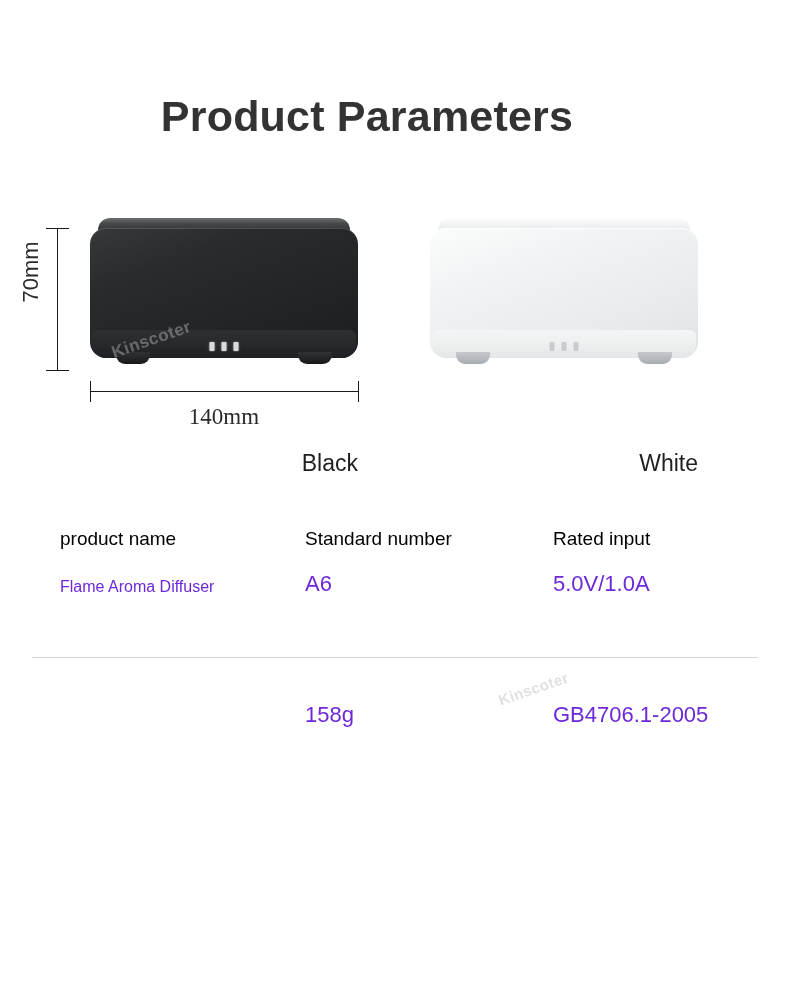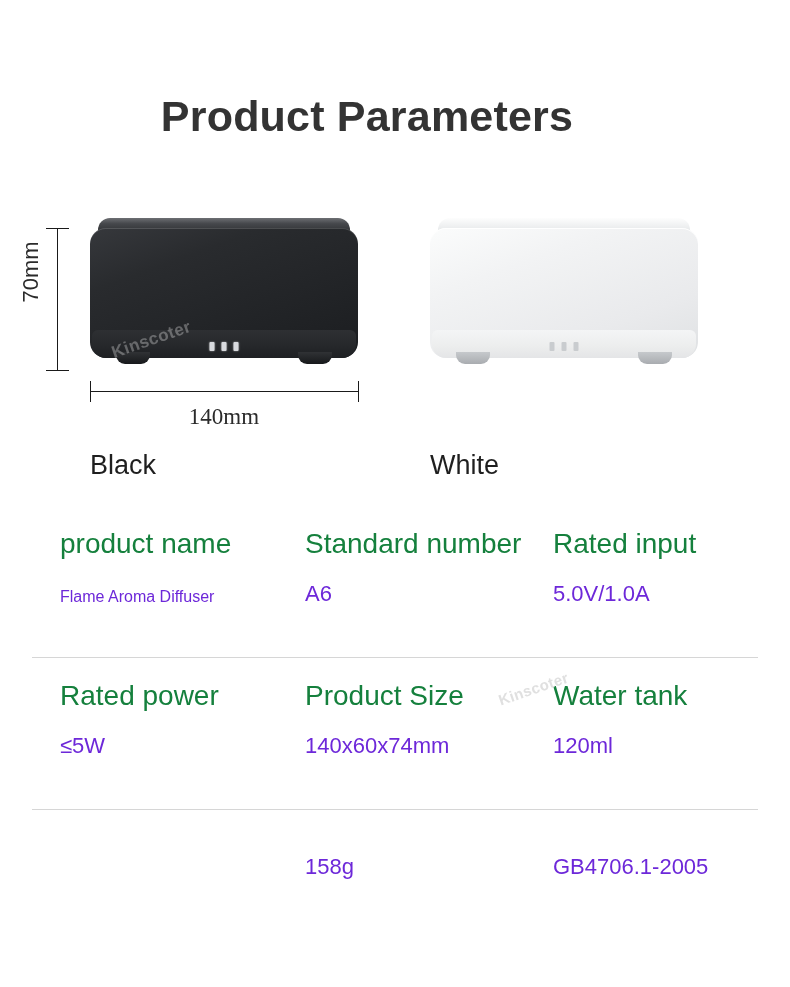--- a/index.html
+++ b/index.html
@@ -188,22 +188,22 @@
     font-size: 23px;
     color: #2b2b2b;
     font-family: Liberation Serif, serif;
   }
 
   
   .color-name {
     position: absolute;
     top: 450px;
     width: 268px;
-    text-align: left;
-    font-size: 27px;
+    text-align: right;
+    font-size: 23px;
     color: #1f1f1f;
   }
   .color-name.black-name { left: 90px; }
   .color-name.white-name { left: 430px; }
 
   
   .spec-table {
     position: absolute;
     left: 0;
     top: 505px;
@@ -222,22 +222,22 @@
     background: #d6d6d6;
   }
   .spec-cell {
     position: absolute;
     top: 24px;
   }
   .spec-cell.c0 { left: 60px; }
   .spec-cell.c1 { left: 305px; }
   .spec-cell.c2 { left: 553px; }
   .spec-label {
-    font-size: 28px;
-    color: #15803d;
+    font-size: 19px;
+    color: #000000;
     white-space: nowrap;
     line-height: 1.1;
   }
   .spec-value {
     margin-top: 22px;
     font-size: 22px;
     font-weight: normal;
     color: #6d28d9;
     white-space: nowrap;
     line-height: 1.1;
@@ -319,35 +319,20 @@
     <div class="spec-cell c1">
       <div class="spec-label">Standard number</div>
       <div class="spec-value">A6</div>
     </div>
     <div class="spec-cell c2">
       <div class="spec-label">Rated input</div>
       <div class="spec-value">5.0V/1.0A</div>
     </div>
   </div>
 
-  <div class="spec-row">
-    <div class="divider"></div>
-    <div class="spec-cell c0">
-      <div class="spec-label">Rated power</div>
-      <div class="spec-value">≤5W</div>
-    </div>
-    <div class="spec-cell c1">
-      <div class="spec-label">Product Size</div>
-      <div class="spec-value">140x60x74mm</div>
-    </div>
-    <div class="spec-cell c2">
-      <div class="spec-label">Water tank</div>
-      <div class="spec-value">120ml</div>
-    </div>
-  </div>
 
   <div class="spec-row">
     <div class="divider"></div>
     <div class="spec-cell c1">
       <div class="spec-value">158g</div>
     </div>
     <div class="spec-cell c2">
       <div class="spec-value">GB4706.1-2005</div>
     </div>
   </div>

